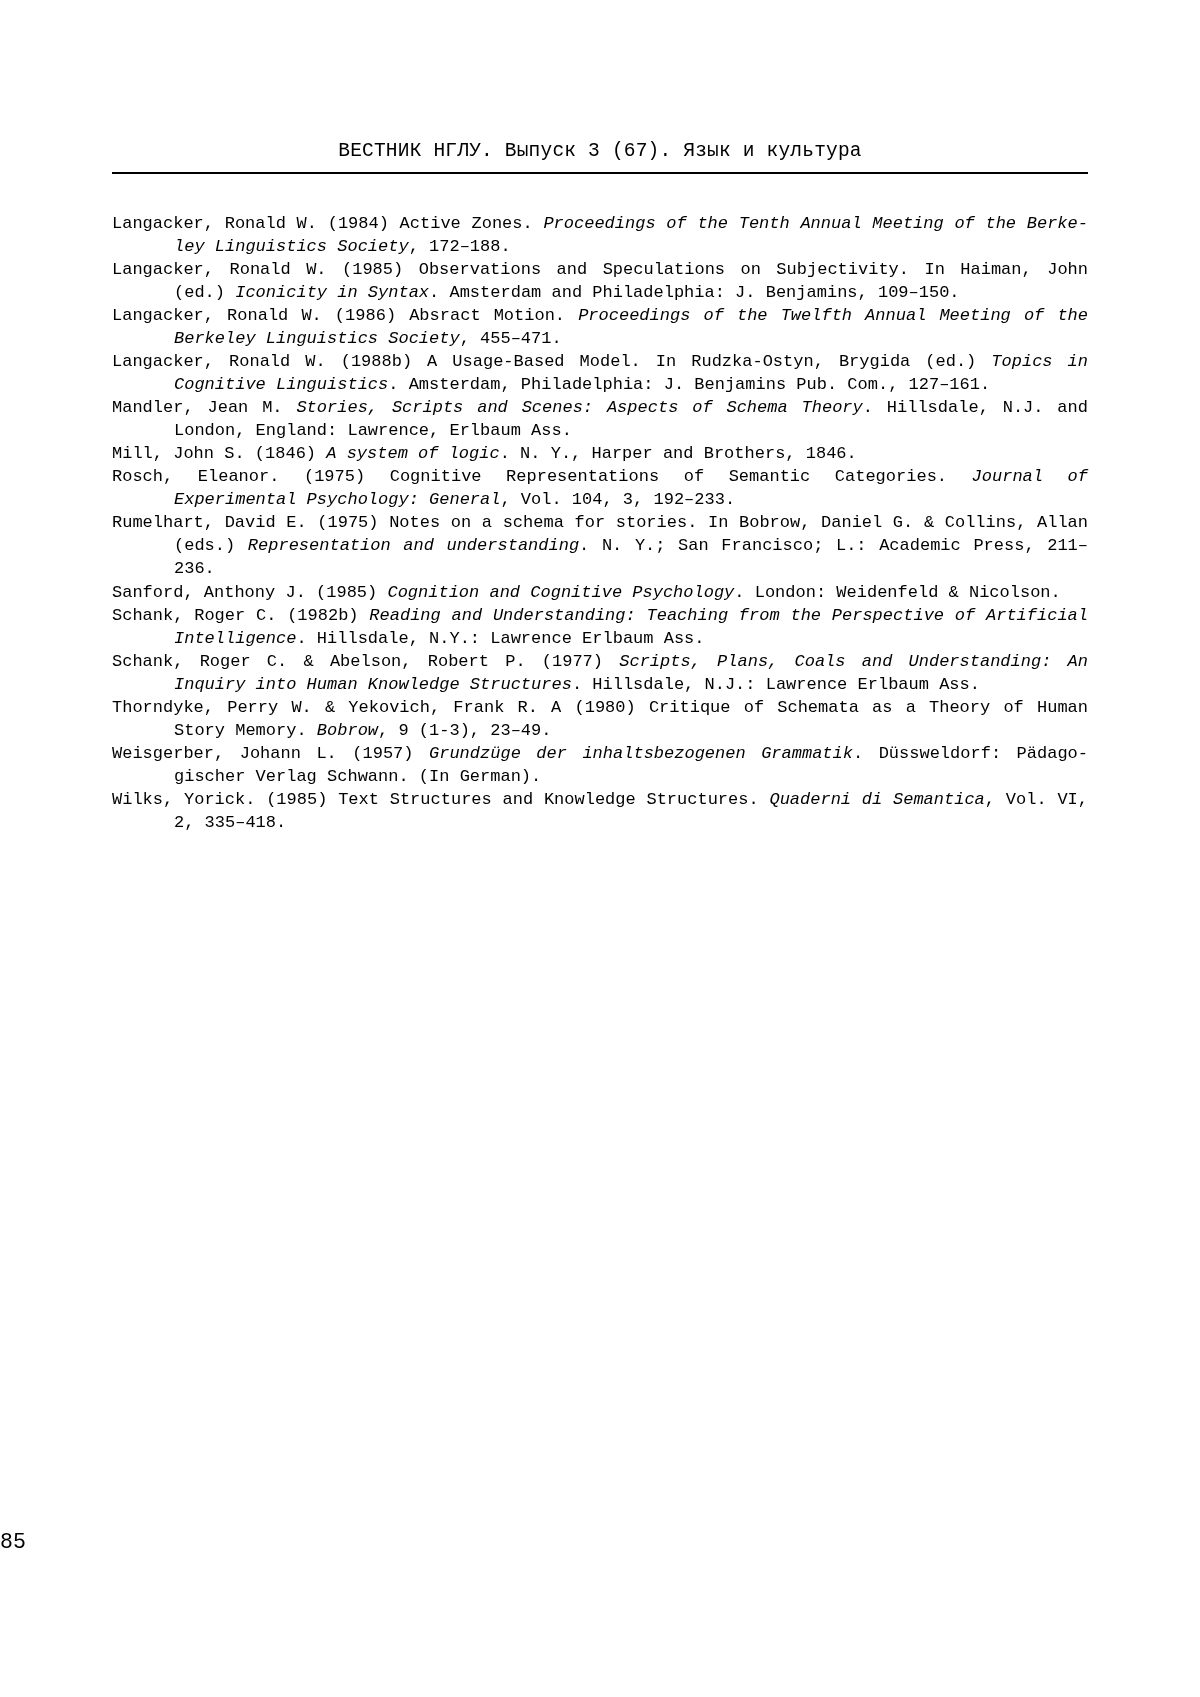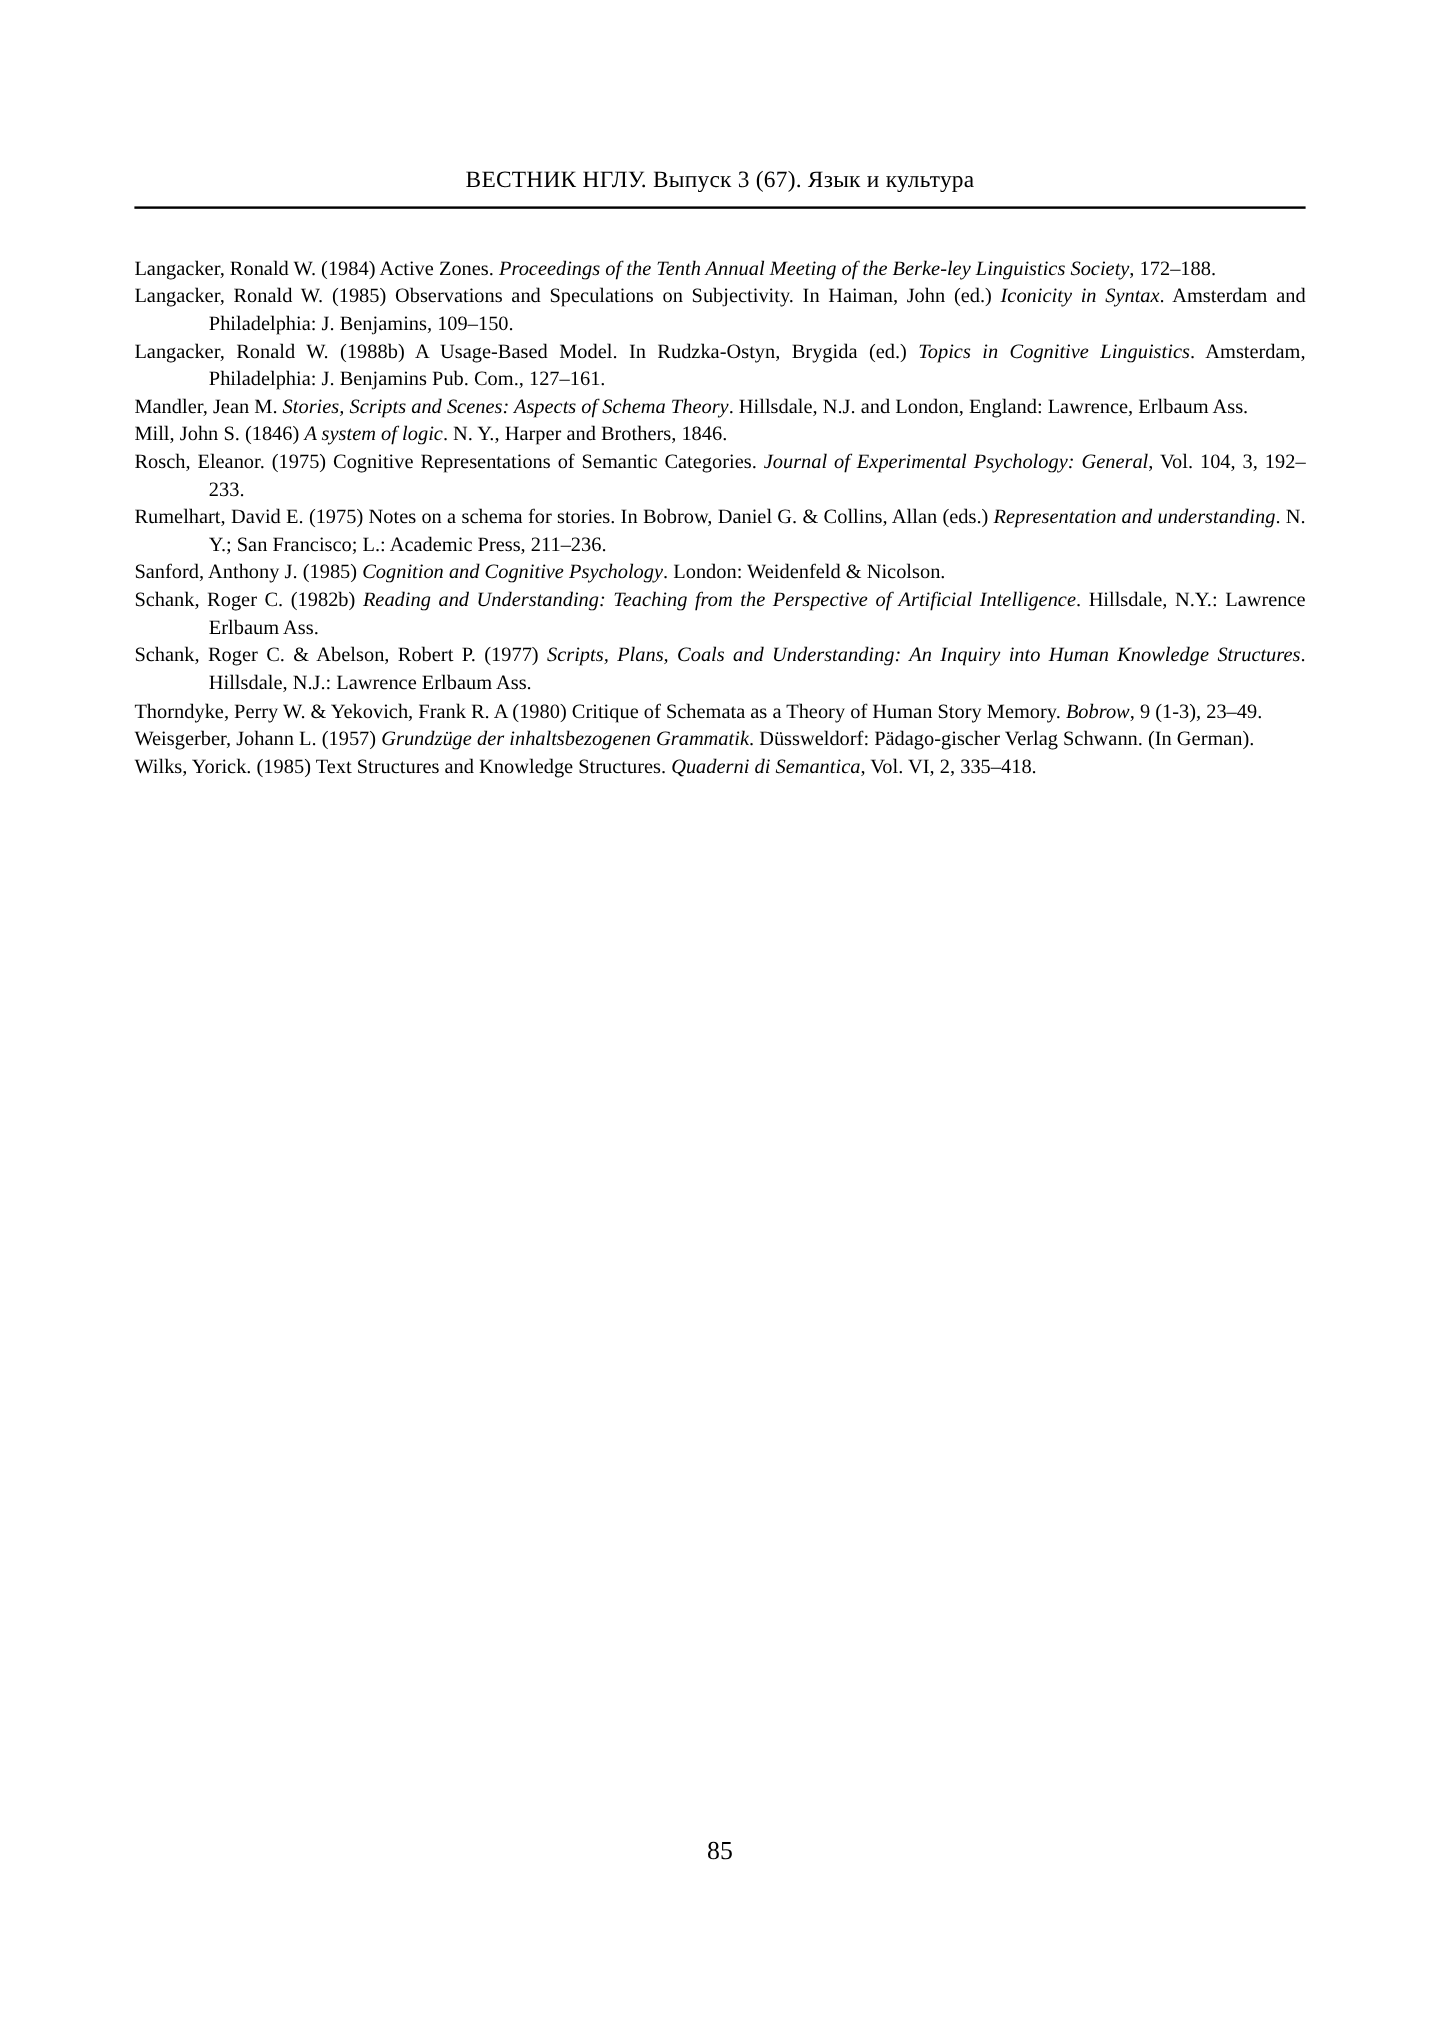--- a/index.html
+++ b/index.html
@@ -13,20 +13,21 @@
     font-family: "Liberation Serif", "DejaVu Serif", serif;
     color: #000000;
     position: relative;
   }
   .page {
     position: relative;
     width: 1200px;
     height: 1275px;
     box-sizing: border-box;
     padding: 0;
+    font-family: Liberation Mono, monospace;
   }
   .running-head {
     position: absolute;
     left: 0;
     right: 0;
     top: 140px;
     text-align: center;
     font-size: 19.5px;
     letter-spacing: 0.01em;
   }
@@ -51,36 +52,37 @@
     padding-left: 62px;
     margin: 0 0 0 0;
     hyphens: manual;
   }
   .ref i { font-style: italic; }
   .folio {
     position: absolute;
     left: 0;
     right: 0;
     top: 1530px;
-    text-align: center;
+    text-align: left;
     font-size: 21.5px;
   }
 </style>
 </head>
 <body>
 
 <div class="page">
 
   <div class="running-head">ВЕСТНИК НГЛУ. Выпуск 3 (67). Язык и культура</div>
 
   <div class="head-rule"></div>
 
   <div class="refs">
       <div class="ref"><span>Langacker, Ronald W. (1984) Active Zones. </span><i>Proceedings of the Tenth Annual Meeting of the Berke-ley Linguistics Society</i><span>, 172–188.</span></div>
       <div class="ref"><span>Langacker, Ronald W. (1985) Observations and Speculations on Subjectivity. In Haiman, John (ed.) </span><i>Iconicity in Syntax</i><span>. Amsterdam and Philadelphia: J. Benjamins, 109–150.</span></div>
+      <div class="ref"><span>Langacker, Ronald W. (1986) Absract Motion. </span><i>Proceedings of the Twelfth Annual Meeting of the Berkeley Linguistics Society</i><span>, 455–471.</span></div>
       <div class="ref"><span>Langacker, Ronald W. (1988b) A Usage-Based Model. In Rudzka-Ostyn, Brygida (ed.) </span><i>Topics in Cognitive Linguistics</i><span>. Amsterdam, Philadelphia: J. Benjamins Pub. Com., 127–161.</span></div>
       <div class="ref"><span>Mandler, Jean M. </span><i>Stories, Scripts and Scenes: Aspects of Schema Theory</i><span>. Hillsdale, N.J. and London, England: Lawrence, Erlbaum Ass.</span></div>
       <div class="ref"><span>Mill, John S. (1846) </span><i>A system of logic</i><span>. N. Y., Harper and Brothers, 1846.</span></div>
       <div class="ref"><span>Rosch, Eleanor. (1975) Cognitive Representations of Semantic Categories. </span><i>Journal of Experimental Psychology: General</i><span>, Vol. 104, 3, 192–233.</span></div>
       <div class="ref"><span>Rumelhart, David E. (1975) Notes on a schema for stories. In Bobrow, Daniel G. &amp; Collins, Allan (eds.) </span><i>Representation and understanding</i><span>. N. Y.; San Francisco; L.: Academic Press, 211–236.</span></div>
       <div class="ref"><span>Sanford, Anthony J. (1985) </span><i>Cognition and Cognitive Psychology</i><span>. London: Weidenfeld &amp; Nicolson.</span></div>
       <div class="ref"><span>Schank, Roger C. (1982b) </span><i>Reading and Understanding: Teaching from the Perspective of Artificial Intelligence</i><span>. Hillsdale, N.Y.: Lawrence Erlbaum Ass.</span></div>
       <div class="ref"><span>Schank, Roger C. &amp; Abelson, Robert P. (1977) </span><i>Scripts, Plans, Coals and Understanding: An Inquiry into Human Knowledge Structures</i><span>. Hillsdale, N.J.: Lawrence Erlbaum Ass.</span></div>
       <div class="ref"><span>Thorndyke, Perry W. &amp; Yekovich, Frank R. A (1980) Critique of Schemata as a Theory of Human Story Memory. </span><i>Bobrow</i><span>, 9 (1-3), 23–49.</span></div>
       <div class="ref"><span>Weisgerber, Johann L. (1957) </span><i>Grundzüge der inhaltsbezogenen Grammatik</i><span>. Düssweldorf: Pädago-gischer Verlag Schwann. (In German).</span></div>

